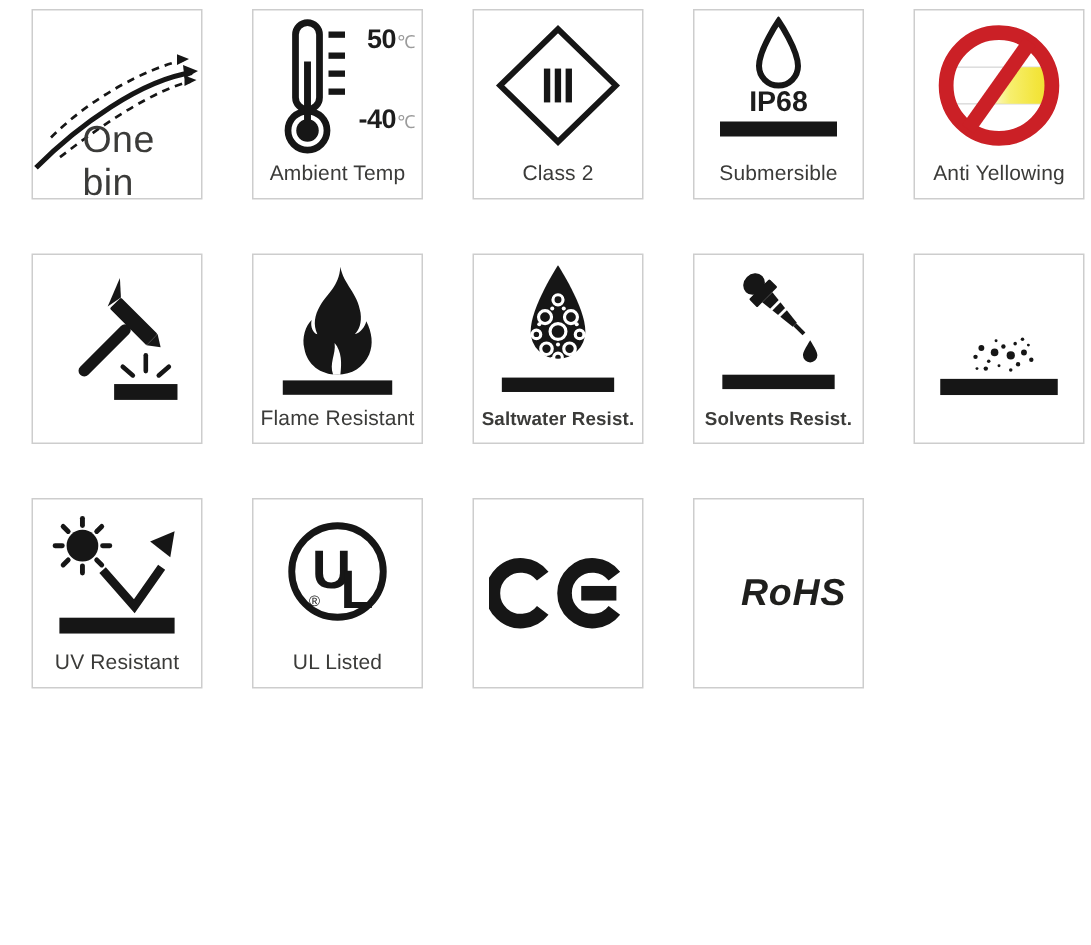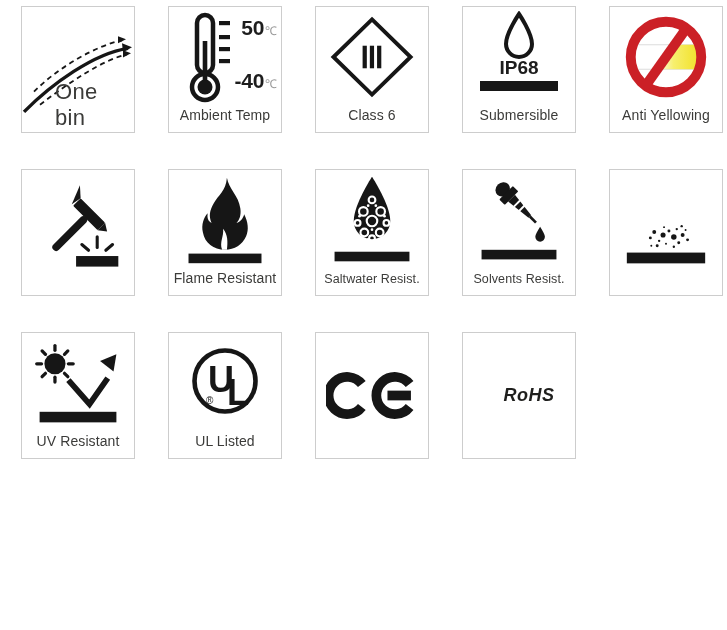--- a/index.html
+++ b/index.html
@@ -17,39 +17,39 @@
     display:flex;flex-direction:column;position:relative;
   }
   .icon-area{
     flex:1;position:relative;display:flex;align-items:center;justify-content:center;
     overflow:hidden;
   }
   .label{
     flex:0 0 auto;text-align:center;font-size:14px;color:#3b3b39;
     padding:0 2px 9px;line-height:1.15;letter-spacing:.1px;white-space:nowrap;
   }
-  .label.small{font-size:12.5px;}
+  .label.small{font-size:12.5px;font-weight:bold;}
   svg{display:block;}
   .stroke{stroke:#161616;fill:none;}
   .fill{fill:#161616;}
   
   .onebin-svg{position:absolute;inset:0;width:100%;height:100%;}
   .onebin-text{
-    position:absolute;left:33px;top:72px;font-size:22px;color:#3b3b39;letter-spacing:.3px;
+    position:absolute;left:33px;top:72px;font-size:25px;color:#3b3b39;letter-spacing:.3px;
   }
   
   .thermo-svg{position:absolute;left:8px;top:4px;}
   .temp{position:absolute;white-space:nowrap;}
   .temp-high{top:9px;right:4px;}
   .temp-low{top:62px;right:4px;}
-  .temp-val{font-size:21px;font-weight:700;color:#1d1d1d;letter-spacing:-.3px;}
+  .temp-val{font-size:18px;font-weight:700;color:#1d1d1d;letter-spacing:-.3px;}
   .temp-unit{font-size:12px;color:#9b9b9b;margin-left:1px;}
   
   .rohs-text{
-    font-size:18px;font-weight:700;font-style:italic;color:#1f1f1d;letter-spacing:.5px;margin-left:20px;
+    font-size:25px;font-weight:700;font-style:italic;color:#1f1f1d;letter-spacing:.5px;margin-left:20px;
   }
 </style>
 </head>
 <body>
 
 <div class="grid">
 
   <div class="cell">
     <svg class="onebin-svg" viewBox="0 0 112 124" preserveAspectRatio="none">
       <path class="stroke" stroke-width="3.4" d="M2,104 C30,76 72,46 106,41"></path>
@@ -83,21 +83,21 @@
 
   <div class="cell">
     <div class="icon-area">
       <svg width="94" height="92" viewBox="0 0 100 96">
         <polygon class="stroke" stroke-width="4.2" points="50,8 91,48 50,88 9,48"></polygon>
         <rect class="fill" x="40" y="36" width="4.5" height="24"></rect>
         <rect class="fill" x="47.7" y="36" width="4.5" height="24"></rect>
         <rect class="fill" x="55.4" y="36" width="4.5" height="24"></rect>
       </svg>
     </div>
-    <div class="label">Class 6</div>
+    <div class="label">Class 2</div>
   </div>
 
   <div class="cell">
     <div class="icon-area">
       <svg width="104" height="92" viewBox="0 0 100 92">
         <path class="stroke" stroke-width="4" d="M50,3 C50,3 37,22 37,33 a13,13 0 0 0 26,0 C63,22 50,3 50,3 Z"></path>
         <text x="50" y="63" text-anchor="middle" font-family="Liberation Sans, sans-serif" font-size="19" font-weight="700" fill="#1d1d1d">IP68</text>
         <rect class="fill" x="11" y="70" width="78" height="10"></rect>
       </svg>
     </div>

